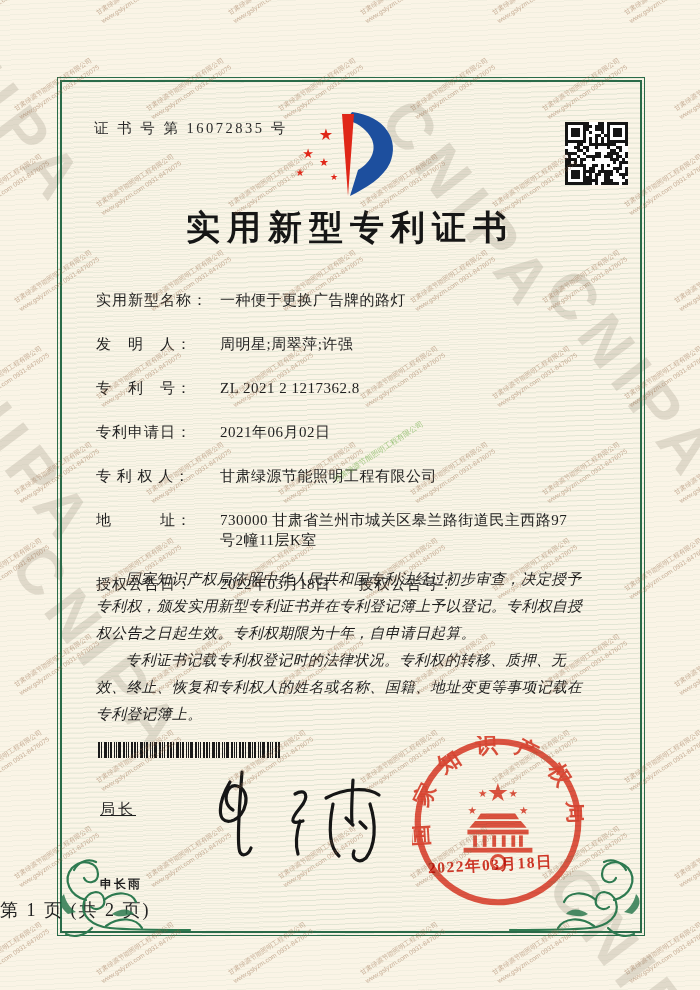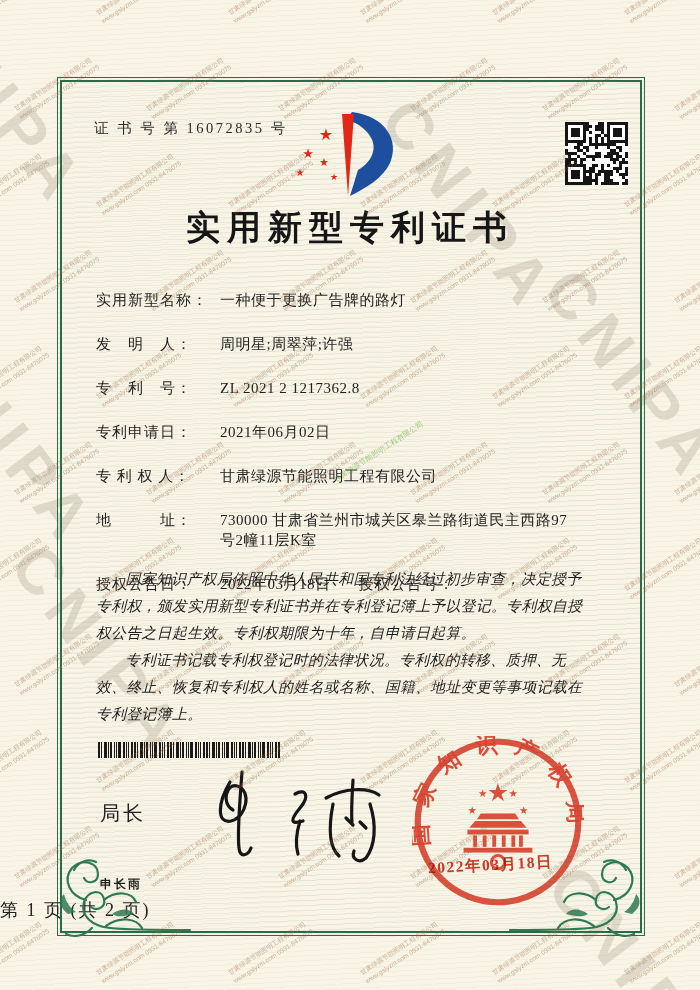--- a/index.html
+++ b/index.html
@@ -40,21 +40,21 @@
   .fvalue{letter-spacing:0.5px;}
   .fvalue.addr{max-width:352px;}
   .pair{display:flex;}
   .pair2{margin-left:28px;}
   .paras{position:absolute;left:96px;top:566px;width:498px;}
   .paras p{
     margin:0;font-size:14.8px;line-height:1.82;text-indent:2em;
     font-style:italic;letter-spacing:0.4px;color:#1c1c1c;
   }
   .barcode{position:absolute;left:98px;top:742px;}
-  .signer-title{position:absolute;left:100px;top:800px;font-size:20px;letter-spacing:3px;}
+  .signer-title{position:absolute;left:100px;top:800px;font-size:15px;letter-spacing:3px;text-decoration:underline;}
   .signer-name{position:absolute;left:100px;top:876px;font-size:12px;letter-spacing:2px;font-weight:bold;}
   .signature{position:absolute;left:200px;top:768px;}
   .seal{position:absolute;left:412px;top:736px;width:172px;height:172px;mix-blend-mode:multiply;opacity:.93;z-index:5;}
   .seal-date{
     position:absolute;left:428px;top:855px;z-index:5;
     color:#d5392b;font-weight:bold;font-size:15.5px;letter-spacing:1.5px;
     transform:rotate(-3deg);mix-blend-mode:multiply;
   }
   .page-info{position:absolute;left:0;top:898px;width:100%;text-align:left;font-size:18px;letter-spacing:2px;color:#222;}
   .continuation{position:absolute;left:0;top:940px;width:100%;text-align:center;font-size:14.5px;letter-spacing:3px;color:#1a1a1a;}

